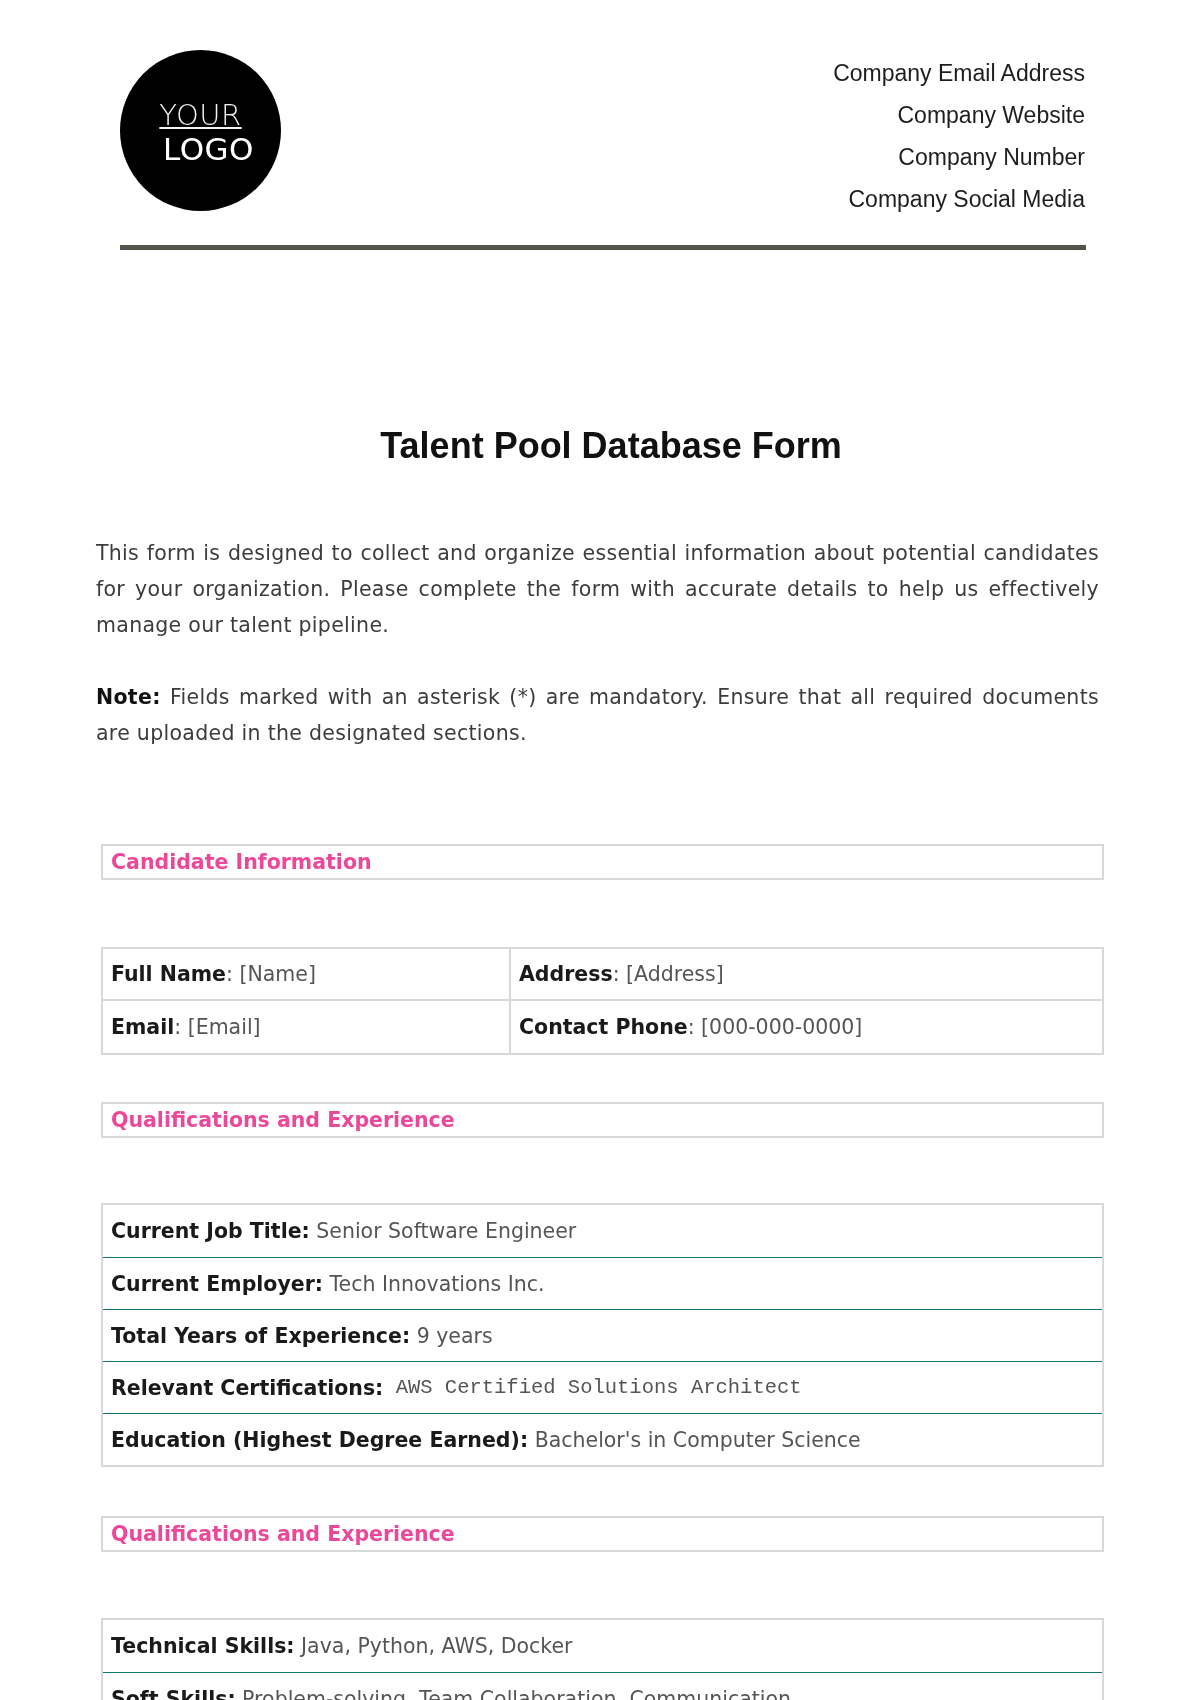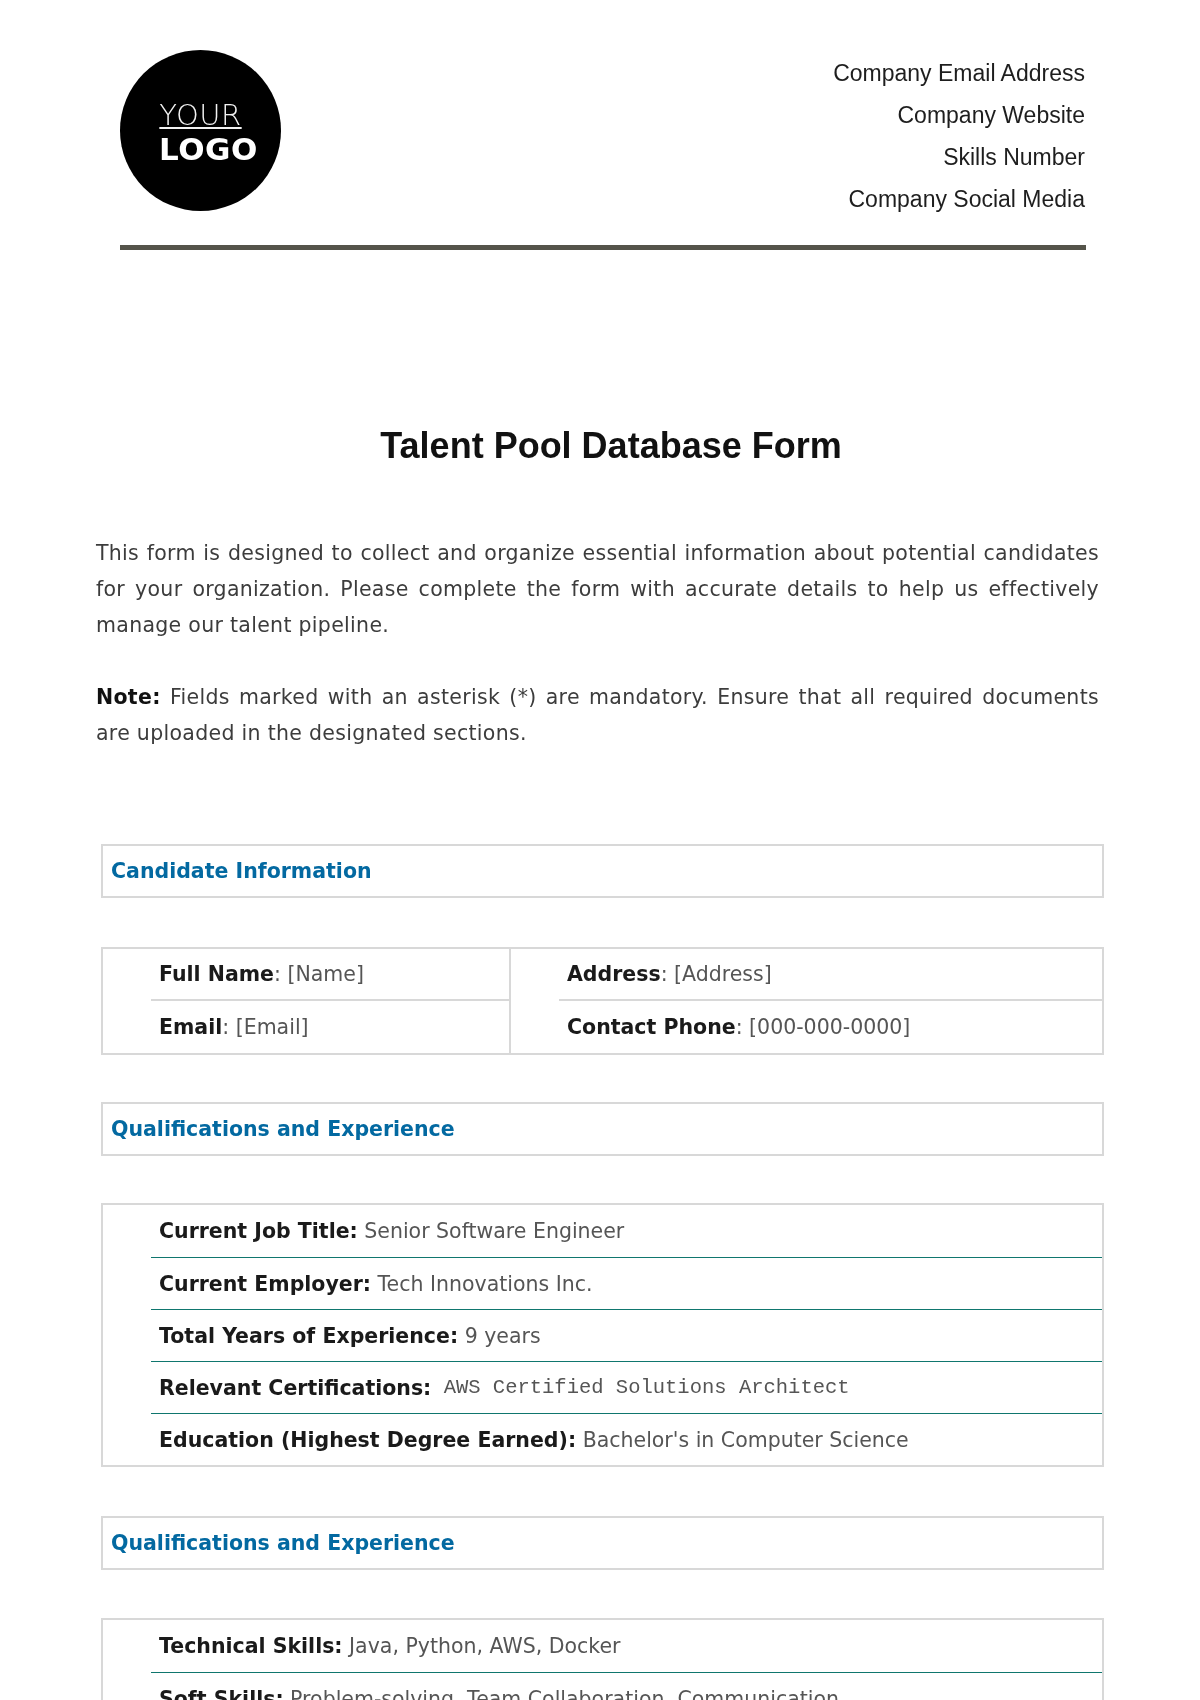--- a/index.html
+++ b/index.html
@@ -35,21 +35,21 @@
       font-family: "DejaVu Sans", sans-serif;
       font-weight: 300;
       font-size: 29px;
       letter-spacing: 0.5px;
       color: #f2f2f2;
       margin-top: 4px;
       text-decoration: underline;
     }
     .logo .l2 {
       font-family: "DejaVu Sans", sans-serif;
-      font-weight: bold;
+      font-weight: normal;
       font-size: 31px;
       letter-spacing: 0.5px;
       margin-top: 4px;
       margin-left: 16px;
     }
     .company-info {
       position: absolute;
       right: 115px;
       top: 52px;
       text-align: right;
@@ -107,62 +107,61 @@
 
     
     .section-head, .grid, .list {
       position: absolute;
       left: 101px;
       width: 1003px;
       border: 2px solid #d8d8d8;
       background: #fff;
     }
     .section-head {
-      height: 54px;
+      height: 36px;
       padding-left: 8px;
       display: flex;
       align-items: center;
       font-family: "DejaVu Sans", sans-serif;
       font-weight: bold;
       font-size: 20.5px;
-      color: #0369a1;
+      color: #ec4899;
     }
     .grid {
       display: grid;
       grid-template-columns: 408px 1fr;
     }
     .cell, .row {
       height: 52px;
       display: flex;
       align-items: center;
       padding-left: 8px;
       font-family: "DejaVu Sans", sans-serif;
       font-size: 20.5px;
       color: #555;
       white-space: nowrap;
-      margin-left: 48px;
     }
     .cell b, .row b { color: #1a1a1a; }
     .grid .cell:nth-child(odd) { border-right: 2px solid #d8d8d8; }
     .grid .cell:nth-child(-n+2) { border-bottom: 2px solid #d8d8d8; }
     .list .row + .row { border-top: 1px solid #0f766e; }
     .list.partial { border-bottom: none; }
   </style>
 </head>
 <body>
 
 <div class="logo">
   <span class="l1">YOUR</span>
   <span class="l2">LOGO</span>
 </div>
 
 <div class="company-info">
   <div>Company Email Address</div>
   <div>Company Website</div>
-  <div>Skills Number</div>
+  <div>Company Number</div>
   <div>Company Social Media</div>
 </div>
 
 <div class="rule"></div>
 
 <h1 class="title">Talent Pool Database Form</h1>
 
 <p class="intro">This form is designed to collect and organize essential information about potential candidates for your organization. Please complete the form with accurate details to help us effectively manage our talent pipeline.</p>
 
 <p class="note"><b>Note:</b><span> Fields marked with an asterisk (*) are mandatory. Ensure that all required documents are uploaded in the designated sections.</span></p>

